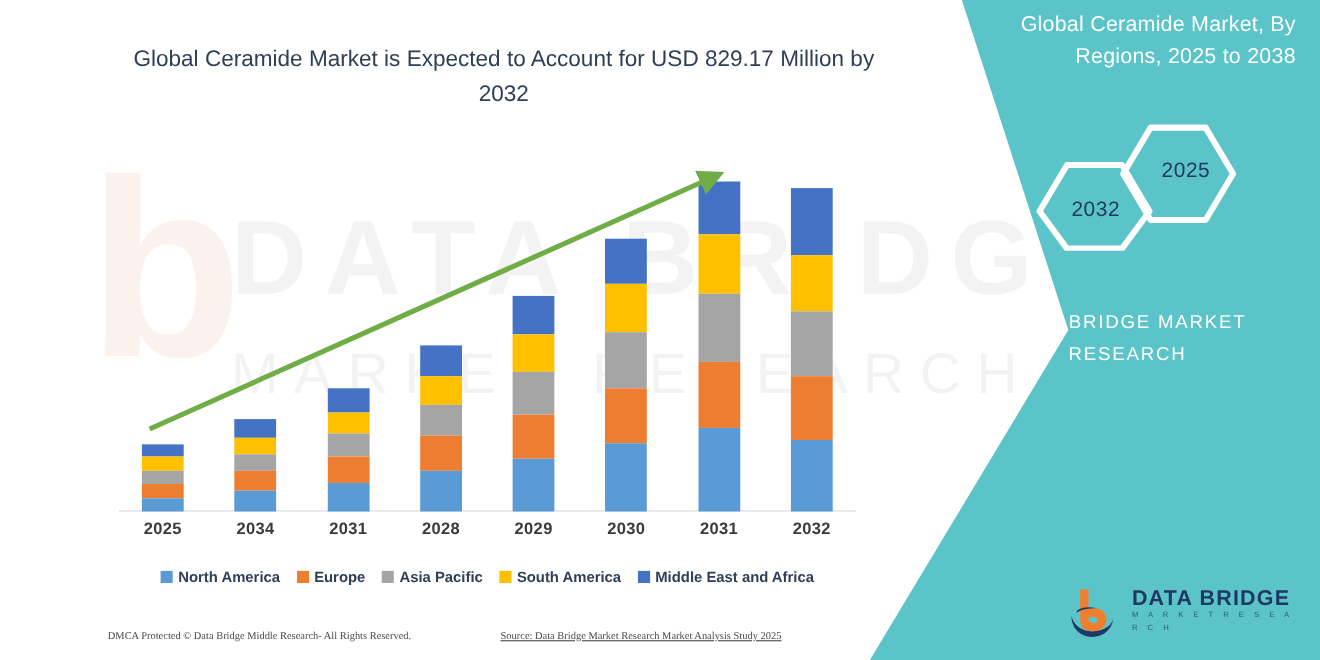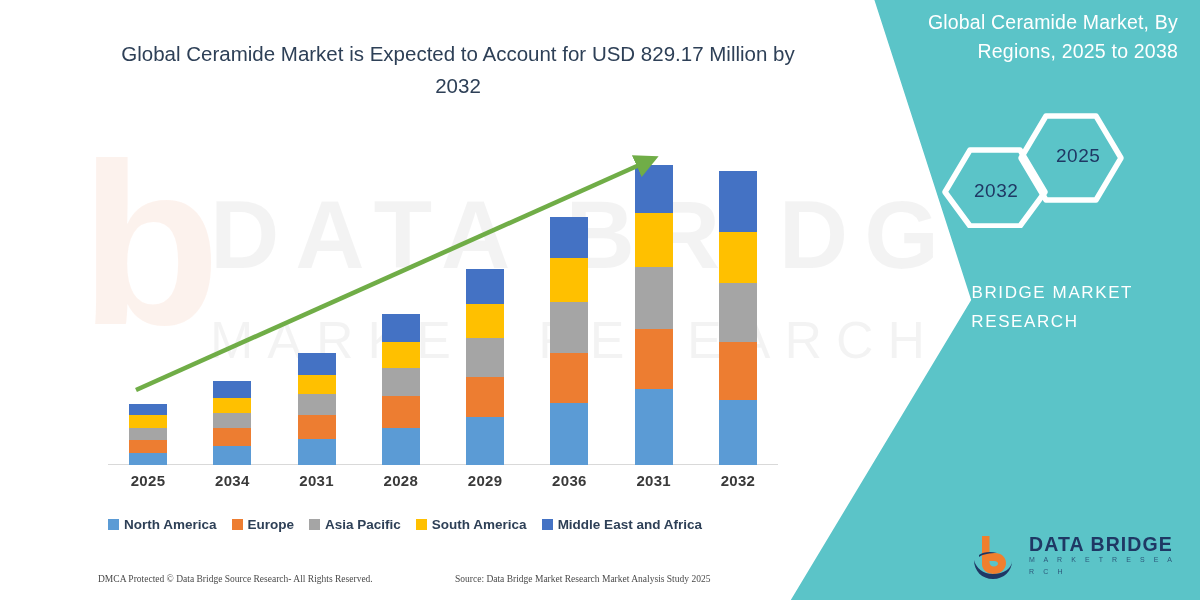--- a/index.html
+++ b/index.html
@@ -92,32 +92,32 @@
   #arrow-svg { position:absolute; left:0; top:0; width:100%; height:100%;
                overflow:visible; pointer-events:none; z-index:4; }
 
   #xaxis { position:absolute; left:108px; top:472px; width:670px; height:26px; z-index:3;
            display:flex; justify-content:space-between; }
   .xtick { width:80px; text-align:center; color:#3A3A3A;
            font-size:15px; font-weight:bold; letter-spacing:.3px; }
 
   
   #legend { position:absolute; left:108px; top:512px; width:670px; height:24px; z-index:3;
-            display:flex; align-items:center; justify-content:flex-start; gap:15px; }
+            display:flex; align-items:center; justify-content:center; gap:15px; }
   .legend-item { display:flex; align-items:center; gap:5px; }
   .legend-swatch { width:11px; height:11px; flex:0 0 11px; }
   .legend-label { color:#2E4057; font-size:13.5px; font-weight:bold; white-space:nowrap; }
 
   
   #footer { position:absolute; left:0; top:568px; width:800px; height:22px; z-index:3;
             display:flex; align-items:center; }
   #footer-dmca { position:absolute; left:98px; font-family:"Liberation Serif", serif;
                  font-size:9.5px; color:#4A4A4A; white-space:nowrap; }
   #footer-source { position:absolute; left:455px; font-family:"Liberation Serif", serif;
-                   font-size:9.5px; color:#4A4A4A; white-space:nowrap; }
+                   font-size:9.5px; color:#4A4A4A; white-space:nowrap;text-decoration:underline; }
 </style>
 </head>
 <body>
 
 <div id="left-area">
 
   <div id="watermark">
     <div id="wm-b">b</div>
     <div id="wm-line1">DATA BRIDGE</div>
     <div id="wm-line2">MARKET RESEARCH</div>
@@ -210,21 +210,21 @@
       <line x1="28" y1="250" x2="538" y2="22" stroke="#70AD47" stroke-width="4.6" marker-end="url(#ah)"></line>
     </svg>
   </div>
 
   <div id="xaxis">
       <div class="xtick">2025</div>
       <div class="xtick">2034</div>
       <div class="xtick">2031</div>
       <div class="xtick">2028</div>
       <div class="xtick">2029</div>
-      <div class="xtick">2036</div>
+      <div class="xtick">2030</div>
       <div class="xtick">2031</div>
       <div class="xtick">2032</div>
     </div>
 
   <div id="legend">
       <div class="legend-item">
         <span class="legend-swatch" style="background: rgb(91, 155, 213);"></span>
         <span class="legend-label">North America</span>
       </div>
       <div class="legend-item">
@@ -239,21 +239,21 @@
         <span class="legend-swatch" style="background: rgb(255, 192, 0);"></span>
         <span class="legend-label">South America</span>
       </div>
       <div class="legend-item">
         <span class="legend-swatch" style="background: rgb(68, 114, 196);"></span>
         <span class="legend-label">Middle East and Africa</span>
       </div>
     </div>
 
   <div id="footer">
-    <span id="footer-dmca">DMCA Protected © Data Bridge Source Research- All Rights Reserved.</span>
+    <span id="footer-dmca">DMCA Protected © Data Bridge Middle Research- All Rights Reserved.</span>
     <span id="footer-source">Source: Data Bridge Market Research  Market Analysis Study 2025</span>
   </div>
 </div>
 
 <div id="teal-panel"></div>
 
 <div id="panel-title">Global Ceramide Market, By Regions, 2025 to 2038</div>
 
 <div id="hex-wrap">
   <svg width="210" height="120" viewBox="0 0 210 120">

